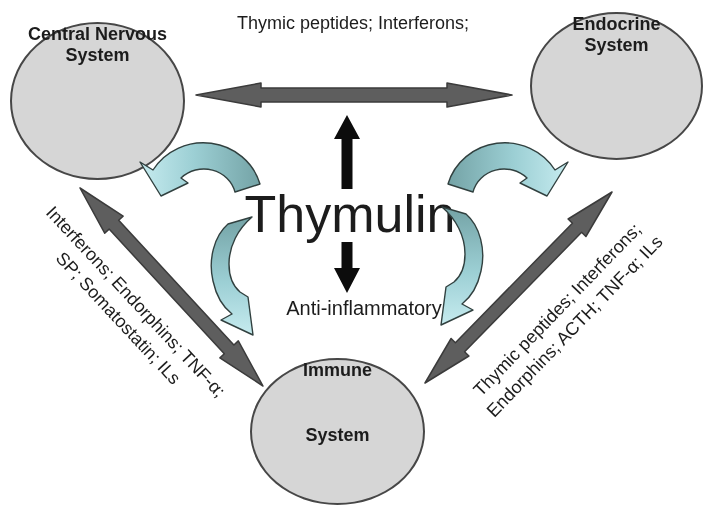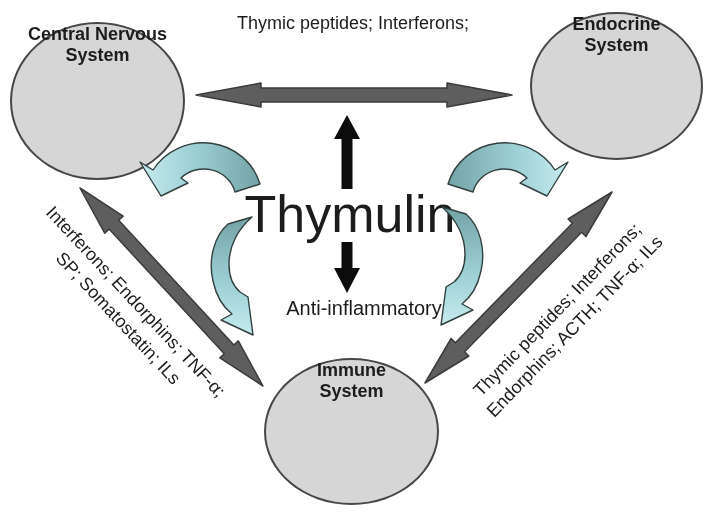--- a/index.html
+++ b/index.html
@@ -32,21 +32,21 @@
   <div class="node" style="left:10px;top:22px;width:175px;height:158px;">
     <div class="node-label">Central Nervous</div>
     <div class="node-label">System</div>
   </div>
 
   <div class="node" style="left:530px;top:12px;width:173px;height:148px;">
     <div class="node-label">Endocrine</div>
     <div class="node-label">System</div>
   </div>
 
-  <div class="node" style="left:264px;top:358px;width:175px;height:147px;">
+  <div class="node" style="left:250px;top:358px;width:175px;height:147px;gap:44px;">
     <div class="node-label">Immune</div>
     <div class="node-label">System</div>
   </div>
 
   <div id="edge-top" class="edge-label">
     <div>Thymic peptides; Interferons;</div>
   </div>
 
   <div id="thymulin" class="center-label">Thymulin</div>
 

